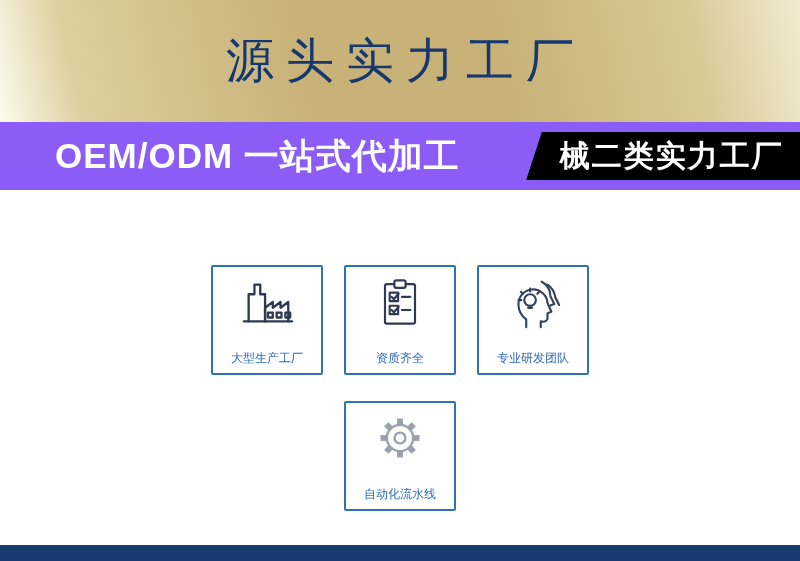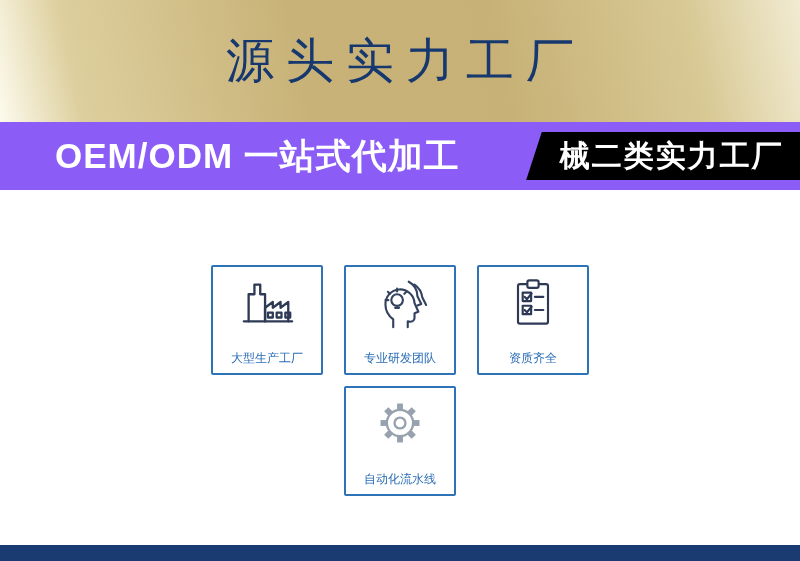--- a/index.html
+++ b/index.html
@@ -56,21 +56,21 @@
     color:#ffffff;
     font-size:30px;
     font-weight:bold;
     letter-spacing:2px;
     white-space:nowrap;
   }
 
   
   .content { padding-top:75px; }
   .card-row { display:flex; justify-content:center; gap:21px; }
-  .card-row + .card-row { margin-top:11px; }
+  .card-row + .card-row { margin-top:26px; }
   .card {
     width:112px; height:110px;
     border:2px solid #2e72b8;
     border-radius:2px;
     background:#ffffff;
     position:relative;
     display:flex; flex-direction:column;
     align-items:center; justify-content:flex-end;
     padding-bottom:6px;
   }
@@ -121,46 +121,46 @@
           <rect x="51" y="41" width="5" height="5"></rect>
           <path d="M8 50 h50"></path>
         </svg>
       </span>
       <span class="card-label">大型生产工厂</span>
     </div>
 
 
     <div class="card">
       <span class="icon">
-        <svg width="62" height="60" viewBox="0 0 64 62" fill="none" stroke="#33425f" stroke-width="2.2" stroke-linecap="round" stroke-linejoin="round">
-          <path d="M25 56 v-8 c-5 -4 -8 -9 -8 -15 a15 15 0 0 1 30 -2 l4 9 -4 1.5 v5 c0 3 -2.5 4.5 -7 3.5 v6"></path>
-          <path d="M41 9 a17 17 0 0 1 9 15 l4 8 -4 1.5"></path>
-          <path d="M47 12 a19 19 0 0 1 8 13 l4 8"></path>
-          <circle cx="29" cy="28" r="6"></circle>
-          <path d="M27 36 h4"></path>
-          <path d="M29 19 v-3 M21.5 21.5 l-2 -2 M36.5 21.5 l2 -2 M20 28 h-3"></path>
-        </svg>
-      </span>
-      <span class="card-label">专业研发团队</span>
-    </div>
-
-    <div class="card">
-      <span class="icon">
         <svg width="60" height="58" viewBox="0 0 64 60" fill="none" stroke="#2e3a55" stroke-width="2.3" stroke-linecap="round" stroke-linejoin="round">
           <rect x="16" y="11" width="32" height="42" rx="2" fill="#ffffff"></rect>
           <rect x="26" y="7" width="12" height="8" rx="2" fill="#ffffff"></rect>
           <rect x="21" y="20" width="9" height="9"></rect>
           <path d="M23 24.5 l2.5 2.5 5 -6"></path>
           <path d="M34 24.5 h9"></path>
           <rect x="21" y="34" width="9" height="9"></rect>
           <path d="M23 38.5 l2.5 2.5 5 -6"></path>
           <path d="M34 38.5 h9"></path>
         </svg>
       </span>
       <span class="card-label">资质齐全</span>
+    </div>
+
+    <div class="card">
+      <span class="icon">
+        <svg width="62" height="60" viewBox="0 0 64 62" fill="none" stroke="#33425f" stroke-width="2.2" stroke-linecap="round" stroke-linejoin="round">
+          <path d="M25 56 v-8 c-5 -4 -8 -9 -8 -15 a15 15 0 0 1 30 -2 l4 9 -4 1.5 v5 c0 3 -2.5 4.5 -7 3.5 v6"></path>
+          <path d="M41 9 a17 17 0 0 1 9 15 l4 8 -4 1.5"></path>
+          <path d="M47 12 a19 19 0 0 1 8 13 l4 8"></path>
+          <circle cx="29" cy="28" r="6"></circle>
+          <path d="M27 36 h4"></path>
+          <path d="M29 19 v-3 M21.5 21.5 l-2 -2 M36.5 21.5 l2 -2 M20 28 h-3"></path>
+        </svg>
+      </span>
+      <span class="card-label">专业研发团队</span>
     </div>
 
   </div>
 
   <div class="card-row">
 
     <div class="card">
       <span class="icon">
         <svg width="58" height="58" viewBox="0 0 64 64" fill="none" stroke="#98a2ae" stroke-width="2.6">
           <circle cx="32" cy="32" r="14.5"></circle>

